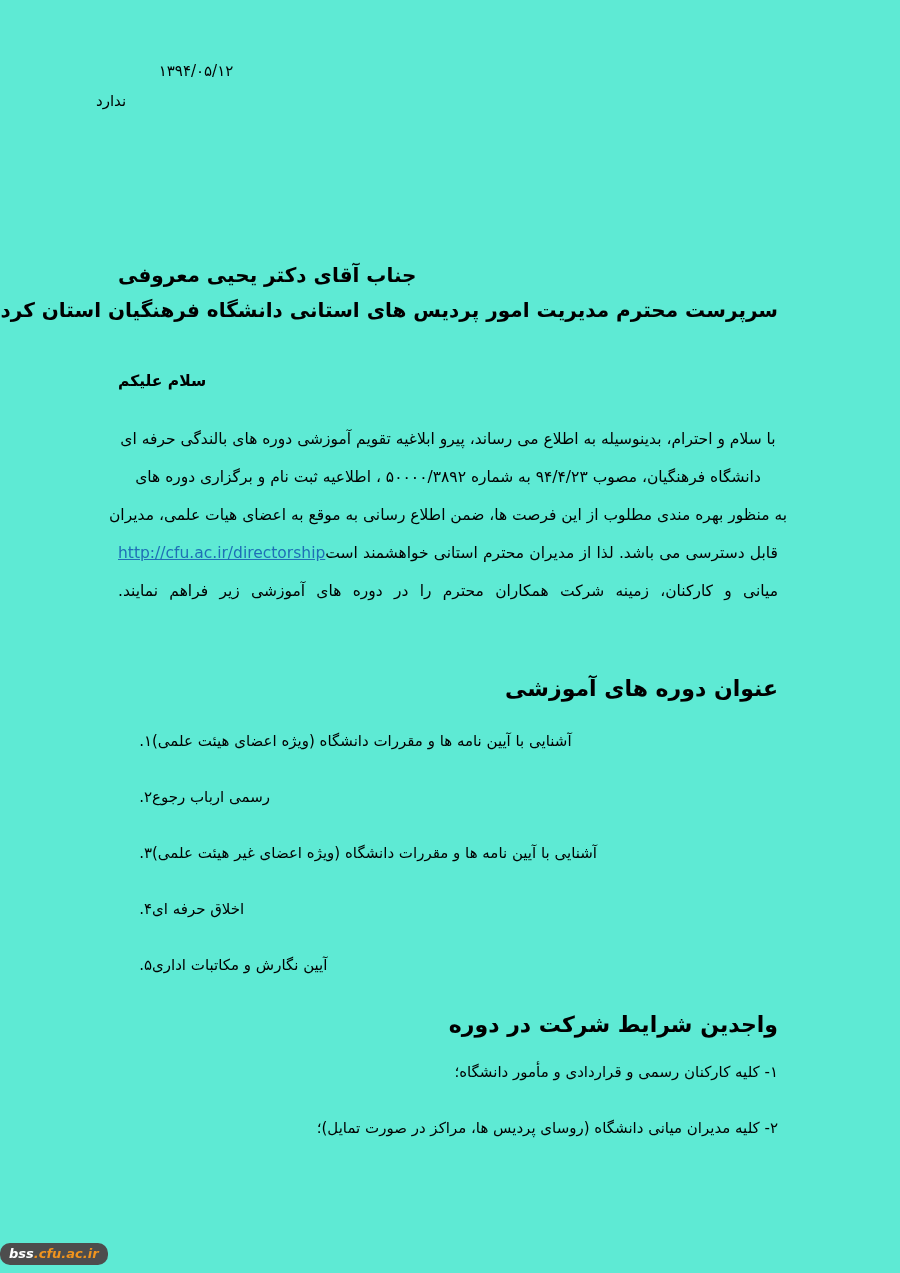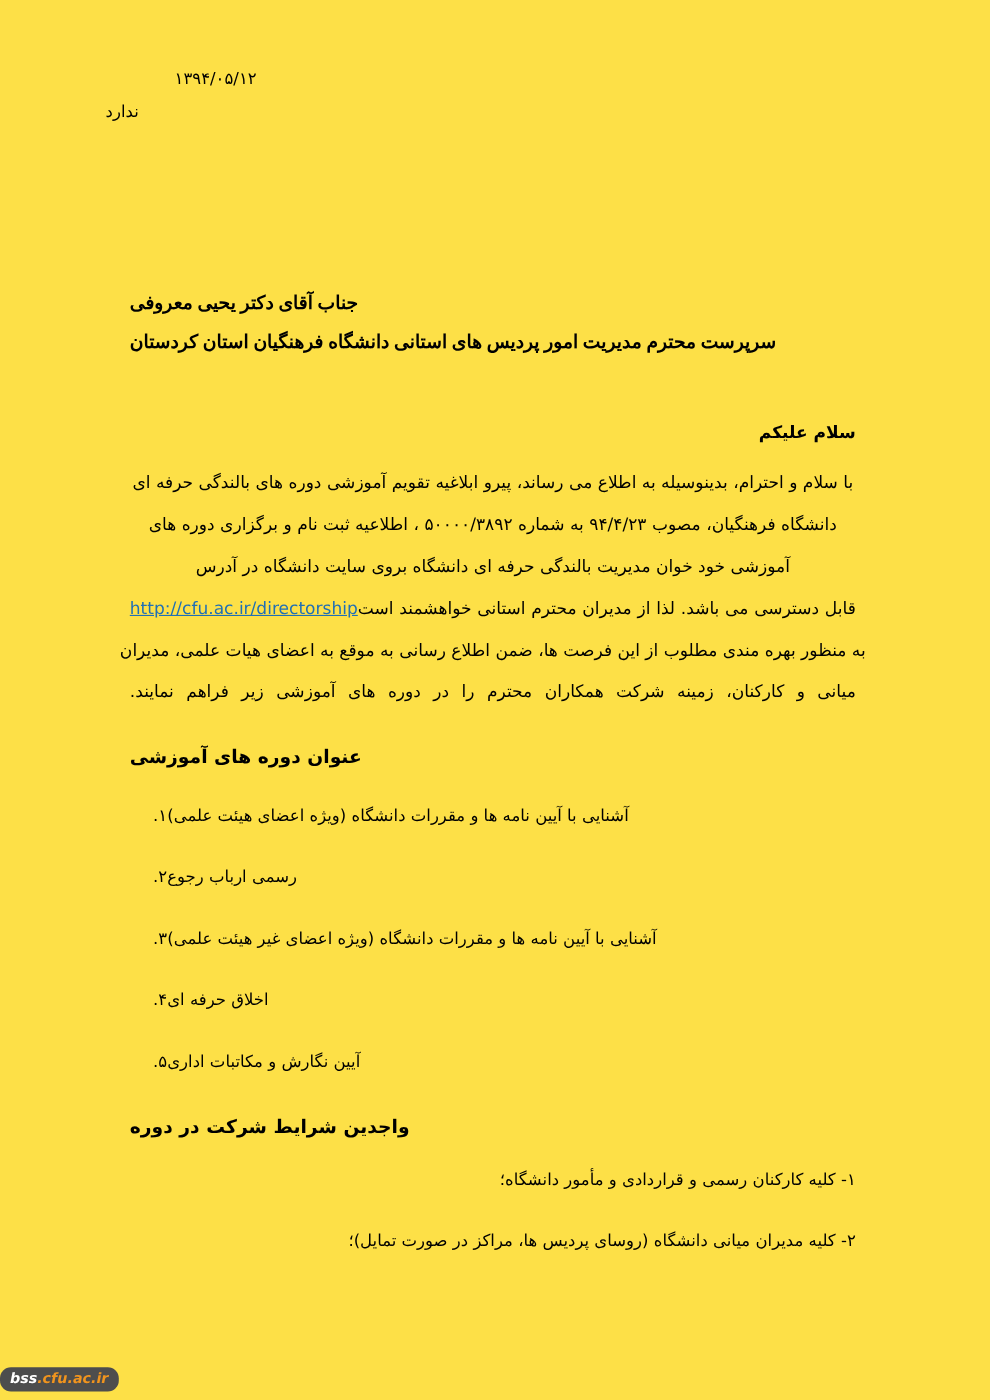--- a/index.html
+++ b/index.html
@@ -9,21 +9,21 @@
     background: #ffffff;
   }
   body {
     font-family: "DejaVu Sans", "Liberation Sans", sans-serif;
     color: #000000;
   }
   #page {
     position: relative;
     width: 900px;
     height: 1273px;
-    background: #fde047;
+    background: #5eead4;
     overflow: hidden;
     box-sizing: border-box;
   }
 
   
   .header-block {
     position: absolute;
     top: 56px;
     left: 96px;
     width: 200px;
@@ -48,34 +48,33 @@
   .addressee {
     position: absolute;
     top: 258px;
     right: 122px;
     width: 660px;
     direction: rtl;
     text-align: left;
   }
   .addressee-line {
     font-weight: bold;
-    font-size: 17px;
+    font-size: 20px;
     line-height: 35px;
     white-space: nowrap;
-    font-family: Liberation Serif, serif;
   }
 
   
   .greeting {
     position: absolute;
-    top: 380px;
-    right: 122px;
-    width: 660px;
-    direction: rtl;
-    text-align: right;
+    top: 368px;
+    right: 122px;
+    width: 660px;
+    direction: rtl;
+    text-align: left;
     font-weight: bold;
     font-size: 15.5px;
     line-height: 26px;
   }
 
   
   .body-par {
     position: absolute;
     top: 420px;
     right: 122px;
@@ -104,23 +103,23 @@
     unicode-bidi: embed;
     display: inline-block;
   }
 
   
   .section-heading {
     position: absolute;
     right: 122px;
     width: 660px;
     direction: rtl;
-    text-align: left;
-    font-weight: bold;
-    font-size: 17px;
+    text-align: right;
+    font-weight: bold;
+    font-size: 22px;
     line-height: 26px;
   }
   #heading-courses { top: 676px; }
   #heading-eligibility { top: 1012px; }
 
   
   .course-list {
     position: absolute;
     top: 732px;
     right: 122px;
@@ -201,26 +200,23 @@
   <div class="greeting">سلام علیکم</div>
 
   <div class="body-par">
     <span class="ln spread">
         <span>با  سلام و احترام، بدینوسیله به اطلاع می رساند، پیرو ابلاغیه تقویم آموزشی دوره های بالندگی حرفه ای</span>
       </span>
     <span class="ln spread">
         <span>دانشگاه فرهنگیان، مصوب ۹۴/۴/۲۳ به شماره ۵۰۰۰۰/۳۸۹۲ ،  اطلاعیه ثبت نام و برگزاری دوره های</span>
       </span>
     <span class="ln spread">
-        <span>آموزشی خود خوان   مدیریت بالندگی حرفه ای دانشگاه بروی سایت دانشگاه در آدرس</span>
+        <span>به منظور بهره مندی مطلوب از این فرصت ها، ضمن اطلاع رسانی به موقع به اعضای هیات علمی، مدیران</span>
       </span>
     <span class="ln"><span>قابل دسترسی می باشد. لذا از مدیران محترم استانی خواهشمند است</span><a class="url-link" href="#">http://cfu.ac.ir/directorship</a></span>
-    <span class="ln spread">
-        <span>به منظور بهره مندی مطلوب از این فرصت ها، ضمن اطلاع رسانی به موقع به اعضای هیات علمی، مدیران</span>
-      </span>
     <span class="ln last">میانی و کارکنان، زمینه شرکت همکاران محترم را در دوره های آموزشی زیر فراهم نمایند.</span>
   </div>
 
   <div class="section-heading" id="heading-courses">عنوان دوره های آموزشی</div>
 
   <ol class="course-list">
     <li class="course-item">
       <span class="course-text">آشنایی با آیین نامه ها و مقررات دانشگاه (ویژه اعضای هیئت علمی)</span>
       <span class="course-num">۱.</span>
     </li>

